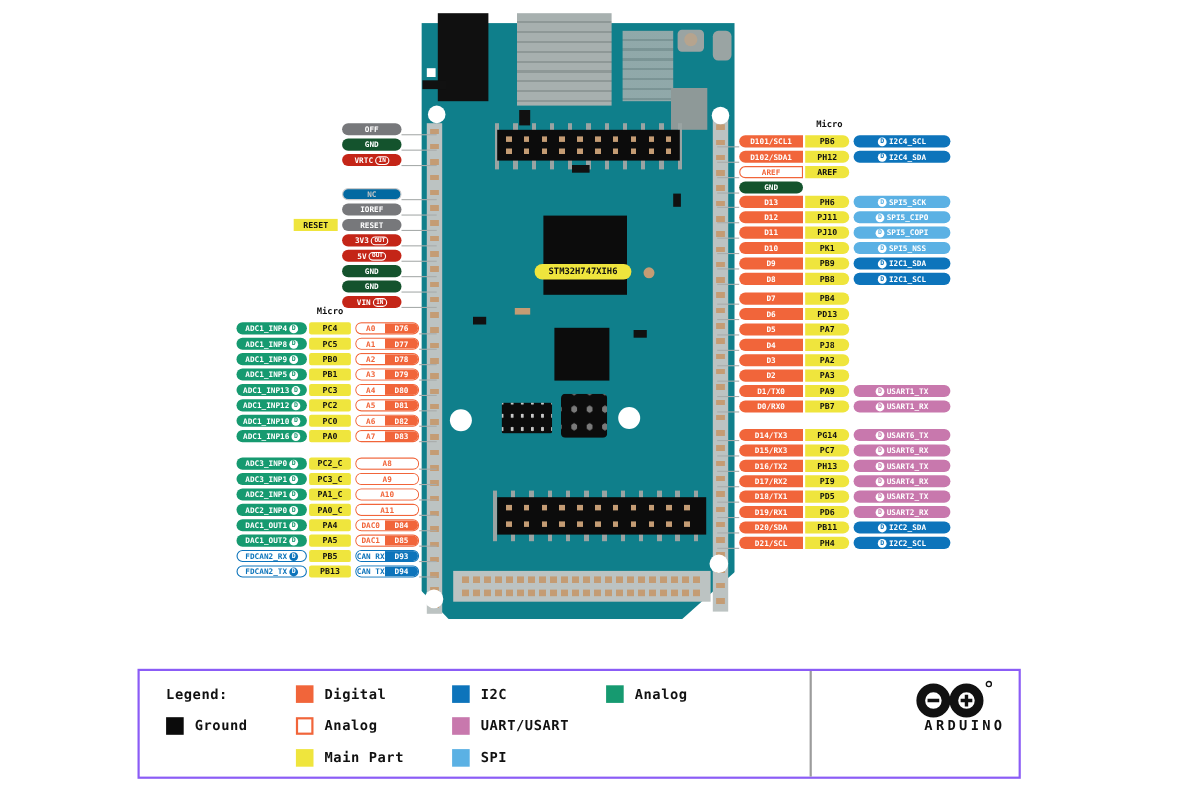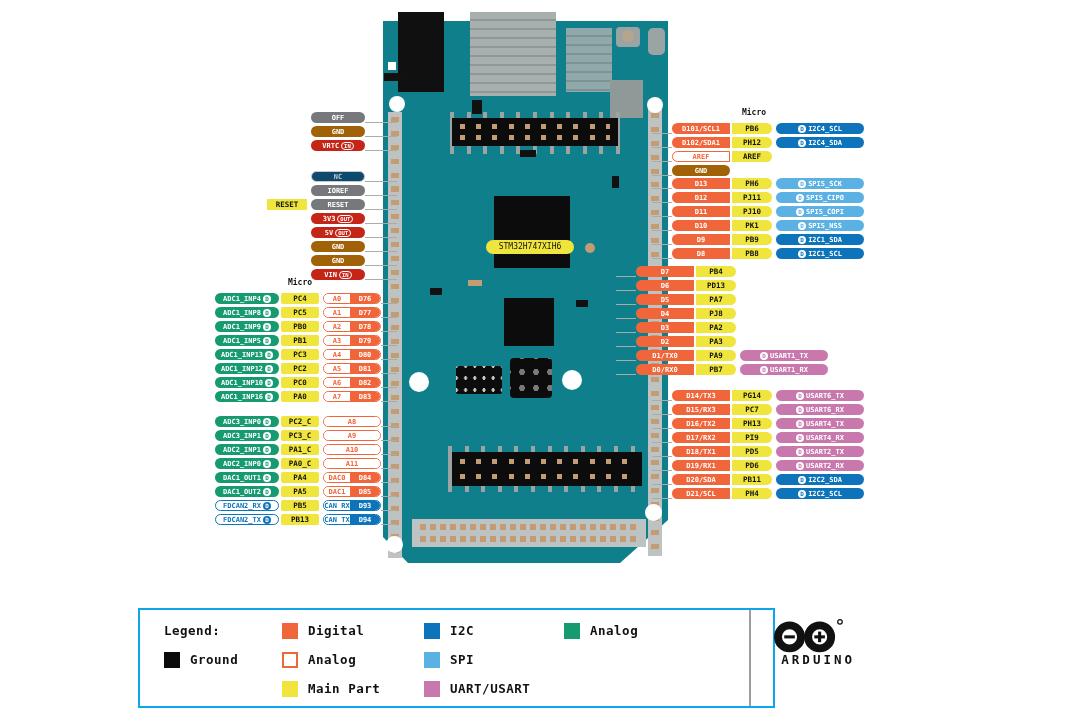--- a/index.html
+++ b/index.html
@@ -22,63 +22,63 @@
   .padrow{position:absolute;left:8px;right:8px;height:6px;
     background:repeating-linear-gradient(90deg,var(--pad) 0 6px,transparent 6px 10px)}
   .hdr{position:absolute;background:#0C0C0C}
   .hdr .hrow{position:absolute;left:8px;right:8px;height:5px;
     background:repeating-linear-gradient(90deg,#C49C74 0 5px,transparent 5px 16.2px)}
   .stubs{position:absolute;background:repeating-linear-gradient(90deg,#9AA4A3 0 4px,transparent 4px 16.6px)}
   .conn{position:absolute}
   .fins{background:repeating-linear-gradient(180deg,#A7B0AF 0 7px,#8E9897 7px 9px)}
   .chip{position:absolute;background:#0C0C0C}
   .chip-label{position:absolute;left:486px;top:240px;width:88px;height:14px;background:var(--yellow);
-    border-radius:7px;font-weight:normal;font-size:8px;line-height:14px;text-align:center;color:#111}
+    border-radius:7px;font-weight:bold;font-size:8px;line-height:14px;text-align:center;color:#111}
   .dots10{background-color:#0C0C0C;background-image:radial-gradient(#C8C8C8 1.3px,transparent 1.7px);
     background-size:9.2px 12px;background-position:5px 6px;border-radius:2px}
   .dots6{background-color:#0C0C0C;background-image:radial-gradient(#7A7A7A 2.6px,transparent 3px);
     background-size:14px 16px;background-position:5px 6px;border-radius:4px}
   .top-view{position:absolute;left:383px;top:578px;width:285px;text-align:center;
     font-weight:bold;font-size:9.5px;letter-spacing:1.5px;color:#111}
 
   
   .pin-group{position:absolute;display:flex;flex-direction:column}
   .pin-group.left{align-items:flex-end}
   .pin-group.right{align-items:flex-start}
   #g-lpt{top:109px;right:683px}
   #g-lpm{top:168px;right:683px}
   #g-ladc1{top:276px;right:683px}
   #g-ladc2{top:413px;right:683px}
   #g-rtop{top:106px;left:652px}
   #g-rspi{top:175px;left:652px}
-  #g-rd7{top:263px;left:616px}
+  #g-rd7{top:263px;left:652px}
   #g-ruart{top:387px;left:652px}
   .pin-row{display:flex;align-items:flex-end;height:14px}
   .lead{height:1.5px;background:var(--line)}
   .pin-group.left .lead{width:16px}
   .pin-group.left.wide-lead .lead{width:32px}
   .pin-group.right .lead{width:20px}
   .grp-header{height:14px;line-height:14px;font-weight:bold;font-size:8px;color:#111;text-align:center}
   .pin-group.left .grp-header{align-self:flex-end;width:46px;margin-right:74px}
   .pin-group.right .grp-header{align-self:flex-start;width:44px;margin-left:80px}
 
   .pill{height:11px;border-radius:7px;display:flex;align-items:center;justify-content:center;
     gap:2px;font-weight:bold;font-size:7px;color:#fff;padding:0 3px;flex:none}
   .w-fn-p{width:54px}
   .w-fn-l{width:64px}
   .w-fn-r{width:58px}
   .s-gray{background:var(--gray)}
-  .s-black{background:#a16207}
+  .s-black{background:#14532d}
   .s-red{background:#C42517}
   .s-orange{background:var(--orange)}
   .s-green{background:var(--green)}
   .s-dkblue{background:var(--dkblue)}
   .s-ltblue{background:var(--ltblue)}
   .s-pink{background:var(--pink)}
-  .s-nc{background:#0c4a6e;border:1px solid #C9CACB;color:#C4C5C6}
+  .s-nc{background:#0369a1;border:1px solid #C9CACB;color:#C4C5C6}
   .s-outline-orange{background:#fff;border:1px solid var(--orange);color:var(--orange)}
   .s-outline-blue{background:#fff;border:1px solid var(--dkblue);color:var(--dkblue)}
   .pill.half{border-radius:7px 0 0 7px}
   .dbadge{width:8px;height:8px;border-radius:50%;background:#fff;font-weight:bold;font-size:6px;
     line-height:8px;text-align:center;flex:none}
   .s-green .dbadge{color:var(--green)}
   .s-dkblue .dbadge{color:var(--dkblue)}
   .s-ltblue .dbadge{color:var(--ltblue)}
   .s-pink .dbadge{color:var(--pink)}
   .s-outline-blue .dbadge{background:var(--dkblue);color:#fff}
@@ -95,21 +95,21 @@
   .bus .ba{width:26px;display:flex;align-items:center;justify-content:center;
     font-weight:bold;font-size:7px;color:var(--orange);background:#fff}
   .bus .bd{flex:1;display:flex;align-items:center;justify-content:center;
     font-weight:bold;font-size:7px;color:#fff;background:var(--orange)}
   .bus.v-blue .ba{color:var(--dkblue)}
   .bus.v-blue .bd{background:var(--dkblue)}
   .bus .ba.wide{width:100%}
   .fpill{width:88px;margin-left:2px}
 
   
-  .legend{position:absolute;left:138px;top:608px;width:637px;height:100px;border:2px solid #0ea5e9;
+  .legend{position:absolute;left:125px;top:608px;width:803px;height:100px;border:2px solid #8b5cf6;
     display:flex;background:#fff}
   #legend-cols{flex:1;display:flex;padding:6px 0 0 24px}
   .lcol{display:flex;flex-direction:column}
   .lcol:nth-child(1){width:118px}
   .lcol:nth-child(2){width:142px}
   .lcol:nth-child(3){width:140px}
   .lcol:nth-child(4){width:185px}
   .litem{height:29px;display:flex;align-items:center;gap:10px}
   .litem .lbl{font-weight:bold;font-size:12.5px;letter-spacing:0.5px;color:#111}
   .sw{width:16px;height:16px;flex:none}
@@ -748,26 +748,26 @@
             <span class="sw sw-ye"></span>
             <span class="lbl">Main Part</span>
           </div>
         </div>
         <div class="lcol">
           <div class="litem">
             <span class="sw sw-db"></span>
             <span class="lbl">I2C</span>
           </div>
           <div class="litem">
+            <span class="sw sw-pk"></span>
+            <span class="lbl">UART/USART</span>
+          </div>
+          <div class="litem">
             <span class="sw sw-lb"></span>
             <span class="lbl">SPI</span>
-          </div>
-          <div class="litem">
-            <span class="sw sw-pk"></span>
-            <span class="lbl">UART/USART</span>
           </div>
         </div>
         <div class="lcol">
           <div class="litem">
             <span class="sw sw-gr"></span>
             <span class="lbl">Analog</span>
           </div>
         </div>
       </div>
     <div class="info">

